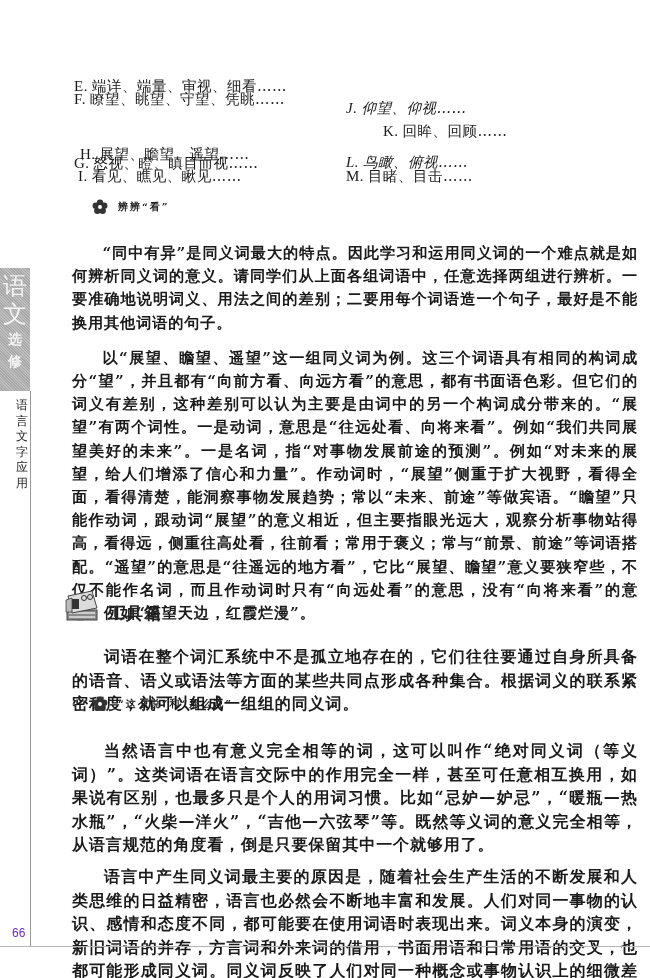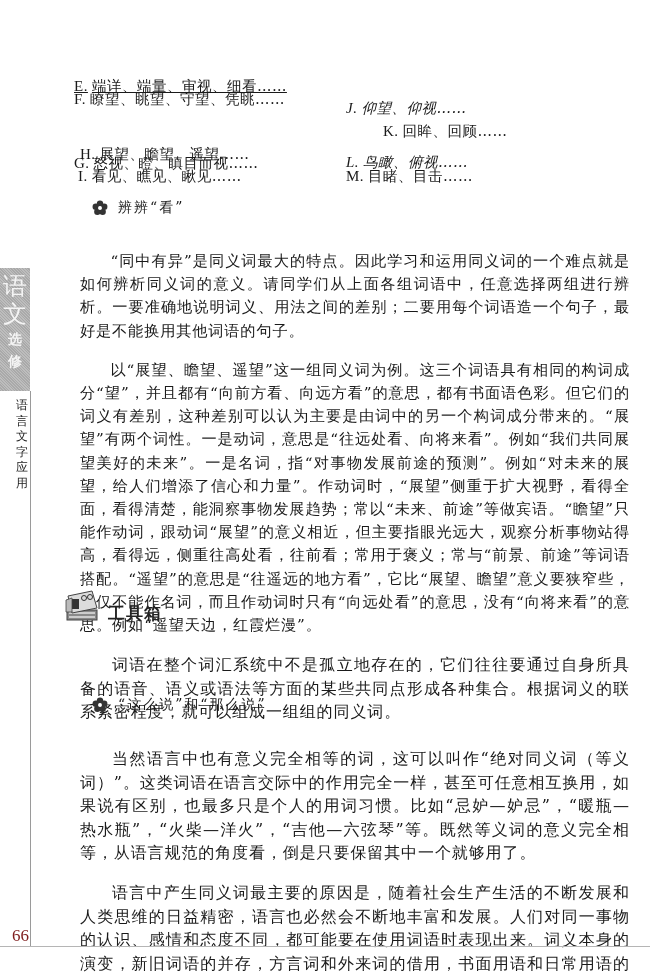--- a/index.html
+++ b/index.html
@@ -2,48 +2,48 @@
 <html><head>
 <meta charset="utf-8">
 <style>
   html, body { margin: 0; padding: 0; }
   body {
     width: 650px; height: 978px; background: #ffffff; position: relative; overflow: hidden;
     font-family: "DejaVu Serif", "Liberation Serif", serif; color: #1a1a1a;
   }
   .list-row { position: absolute; font-size: 14.5px; line-height: 20px; white-space: nowrap; letter-spacing: 0.5px; }
   .list-row .letter { font-family: "Liberation Serif", serif; font-size: 15px; margin-right: 4px; }
-  .heading { position: absolute; font-size: 14px; font-weight: normal; display: flex; align-items: center; letter-spacing: 2px; }
+  .heading { position: absolute; font-size: 10px; font-weight: bold; display: flex; align-items: center; letter-spacing: 2px; }
   .flower { width: 16px; height: 16px; margin-right: 10px; }
   .para { position: absolute; left: 64px; width: 582px; text-align: justify; text-justify: inter-character; }
-  .para p { margin: 16px; text-indent: 2em; }
+  .para p { margin: 8px; text-indent: 2em; font-weight: bold; }
   .p16 { font-size: 15.2px; line-height: 23.2px; letter-spacing: 0.85px; }
   .p14 { font-size: 16px; line-height: 23.6px; letter-spacing: 0.9px; }
   .side-tab {
     position: absolute; left: 0; top: 268px; width: 30px; height: 123px;
     background: repeating-linear-gradient(45deg, #a9a9a9 0 1px, #bdbdbd 1px 2px);
     color: #f4f4f4; display: flex; flex-direction: column; align-items: center; padding-top: 4px; box-sizing: border-box;
   }
   .side-tab .big { font-size: 24px; line-height: 28px; font-family: "DejaVu Serif", serif; }
   .side-tab .small { font-size: 14px; line-height: 22px; font-weight: bold; }
   .side-sub {
     position: absolute; left: 14px; top: 398px; width: 16px; font-size: 12px; line-height: 15.5px; color: #222;
     display: flex; flex-direction: column; align-items: center;
   }
   .vline { position: absolute; left: 30px; top: 391px; width: 1px; height: 556px; background: #9a9a9a; }
   .hline { position: absolute; left: 0; top: 946px; width: 650px; height: 1px; background: #b5b5b5; }
-  .page-num { position: absolute; left: 12px; top: 926px; font-family: Liberation Serif, serif; font-size: 17px; color: #7f1d1d; }
+  .page-num { position: absolute; left: 12px; top: 926px; font-family: Liberation Sans, sans-serif; font-size: 12px; color: #6d28d9; }
   .toolbox-title { position: absolute; left: 108px; top: 602px; font-family: Liberation Sans, sans-serif; font-size: 17px; font-weight: bold; color: #222; letter-spacing: 1px; }
   .toolbox-icon { position: absolute; left: 64px; top: 588px; width: 36px; height: 34px; }
 </style>
 </head>
 <body>
 
 <div>
-  <div class="list-row" style="left:74px; top:76px;text-decoration:underline;">
+  <div class="list-row" style="left:74px; top:76px;">
     <span class="letter">E.</span><span>端详、端量、审视、细看……</span>
   </div>
   <div class="list-row" style="left:74px; top:89px;">
     <span class="letter">F.</span><span>瞭望、眺望、守望、凭眺……</span>
   </div>
   <div class="list-row" style="left:74px; top:121px;margin-top:32px;">
     <span class="letter">G.</span><span>怒视、瞪、瞋目而视……</span>
   </div>
   <div class="list-row" style="left:80px; top:144px;">
     <span class="letter">H.</span><span>展望、瞻望、遥望……</span>

